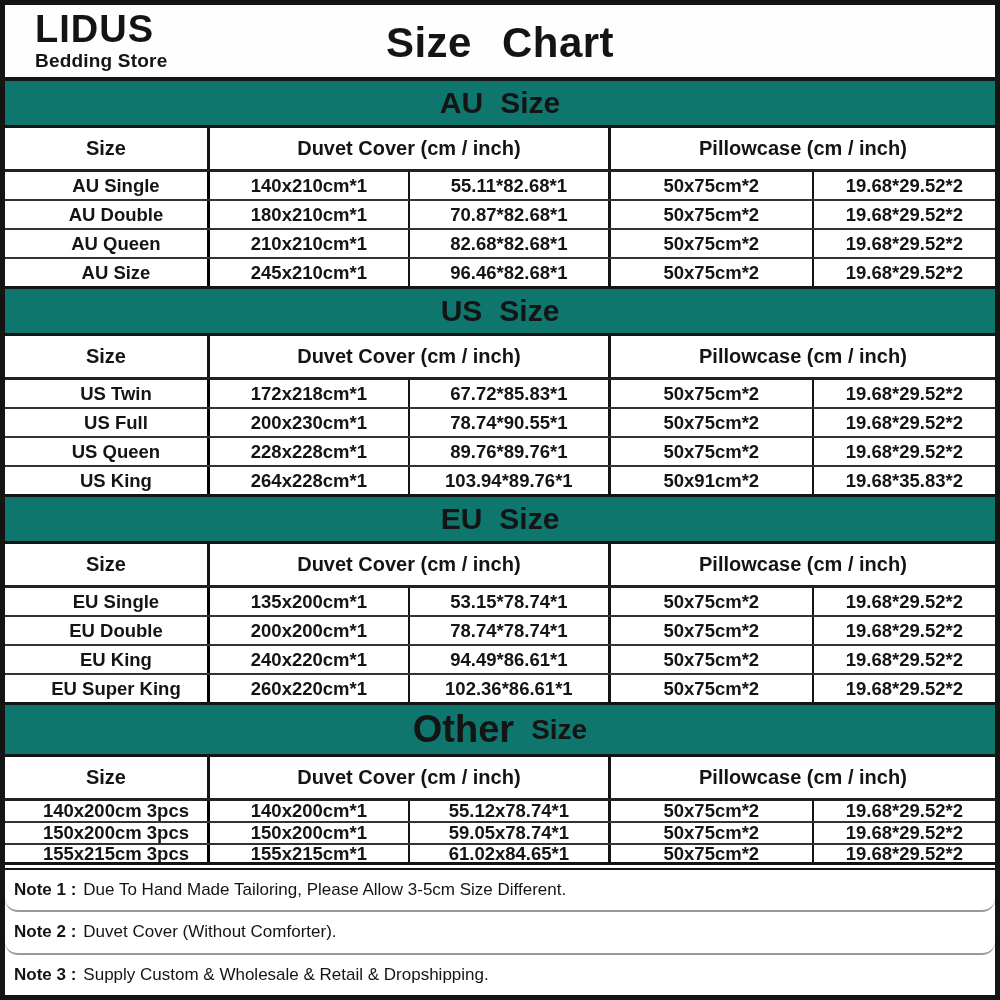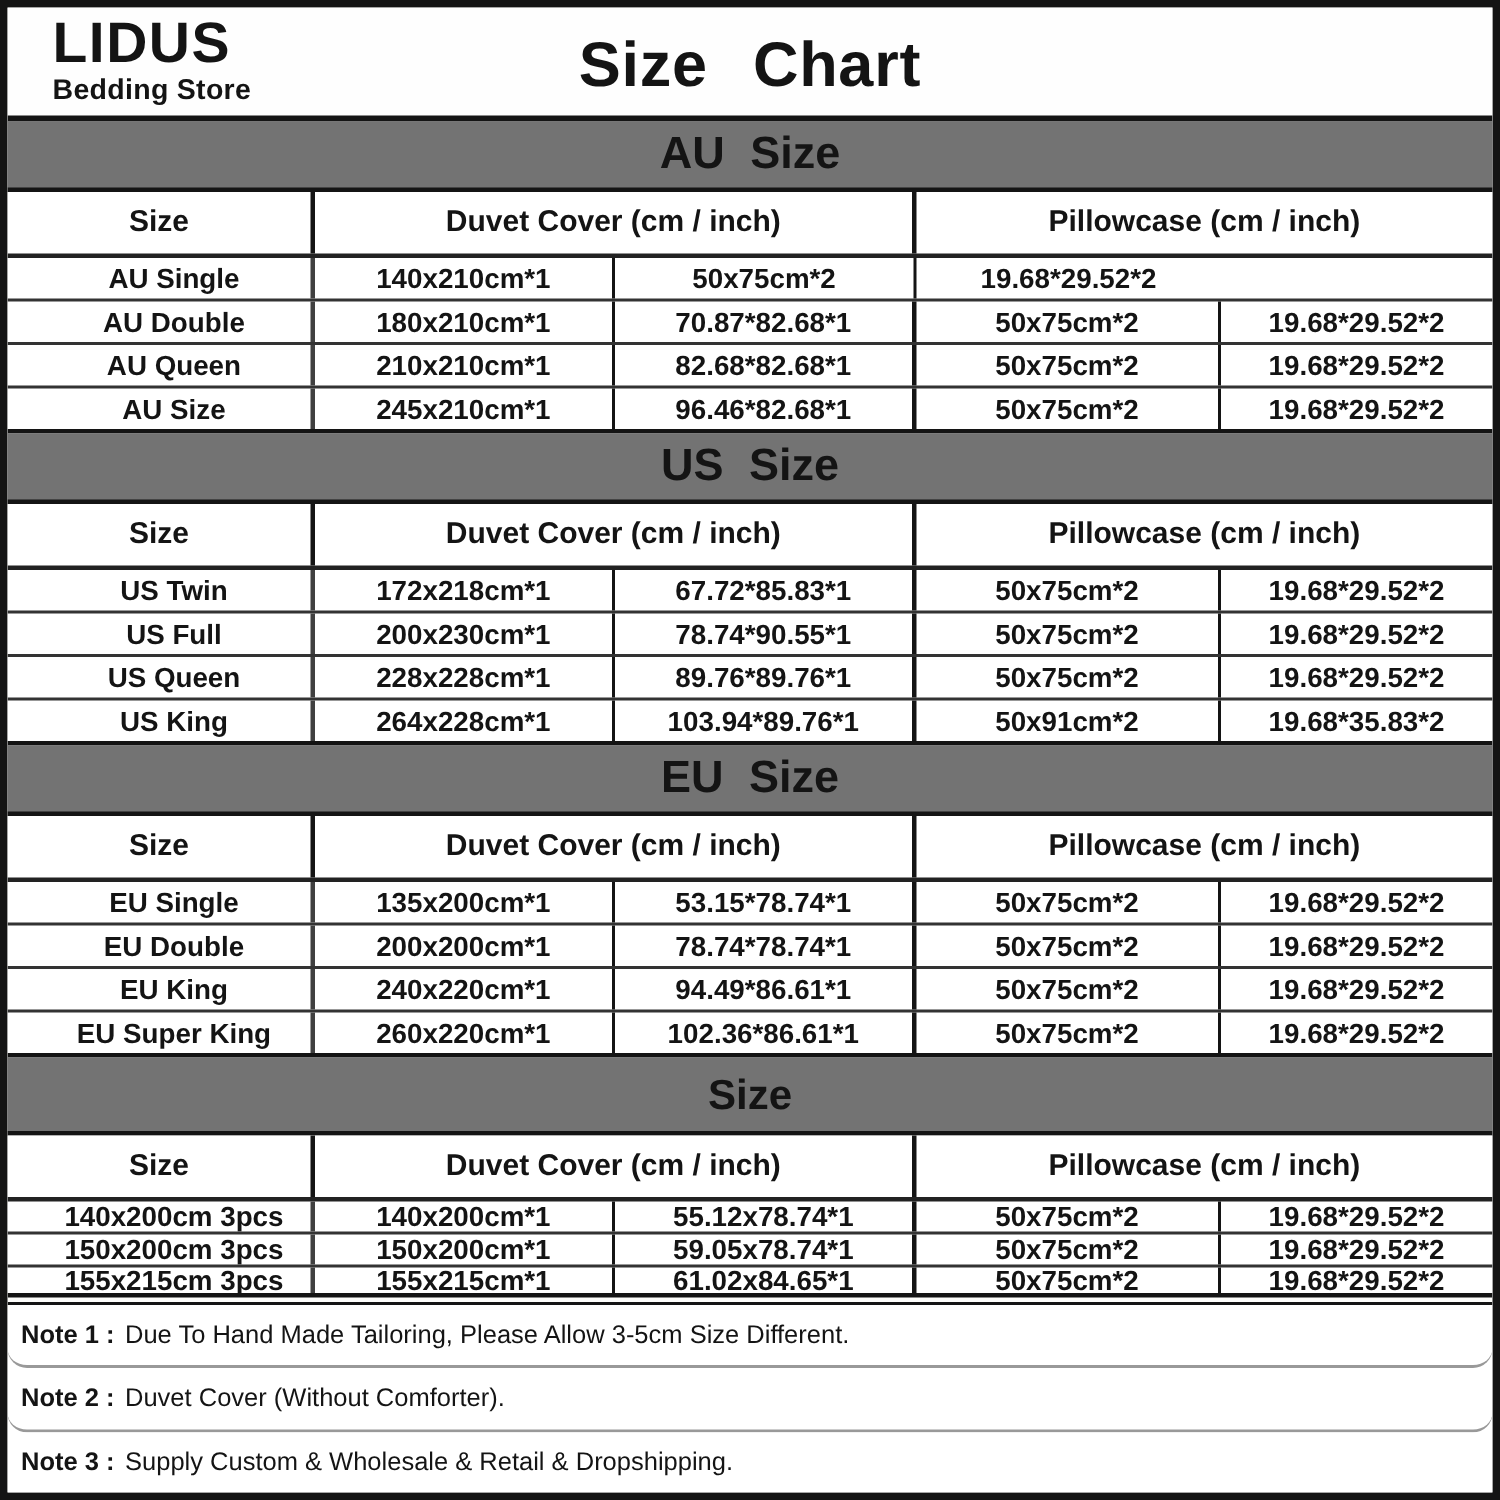--- a/index.html
+++ b/index.html
@@ -26,21 +26,21 @@
   .brand-tagline { font-size: 19px; font-weight: 700; margin-top: 3px; letter-spacing: 0.2px; }
   .page-title {
     position: absolute; left: 0; right: 0; top: 14px;
     text-align: center; font-size: 42px; font-weight: 700; letter-spacing: 0.5px;
   }
   .page-title .t1 { margin-right: 30px; }
 
   
   .band {
     height: 47px; flex: 0 0 47px;
-    background: #737373;
+    background: #0f766e;
     border-bottom: 3px solid #141414;
     display: flex; align-items: center; justify-content: center;
     gap: 17px;
   }
   .band .bw1, .band .bw2 { font-weight: 700; font-size: 30px; }
   .band.band-other { height: 52px; flex: 0 0 52px; }
   .band.band-other .bw1 { font-size: 38px; }
   .band.band-other .bw2 { font-size: 28px; }
 
   
@@ -60,21 +60,21 @@
     border-bottom: 3px solid #222222 !important;
   }
   .th, .td {
     display: flex; align-items: center; justify-content: center;
     font-weight: 700; overflow: hidden; white-space: nowrap;
   }
   .th { font-size: 20px; }
   .td { font-size: 18.5px; }
   .h0 { border-right: 3px solid #141414; }
   .h1 { border-right: 3px solid #141414; }
-  .c0 { border-right: 3px solid #404040; padding-left: 20px; }
+  .c0 { border-right: 3px solid #000000; padding-left: 20px; }
   .c1 { border-right: 2px solid #141414; }
   .c2 { border-right: 3px solid #141414; }
   .c3 { border-right: 2px solid #141414; }
 
   
   .notes {
     flex: 1 1 auto;
     margin-top: 3px;
     border-top: 2.5px solid #141414;
     display: flex; flex-direction: column;
@@ -114,20 +114,21 @@
     </div>
     <div class="tbl">
       <div class="tr th-row">
         <div class="th h0">Size</div>
         <div class="th h1">Duvet Cover (cm / inch)</div>
         <div class="th h2">Pillowcase (cm / inch)</div>
       </div>
       <div class="tr">
         <div class="td c0">AU Single</div>
         <div class="td c1">140x210cm*1</div>
+        <div class="td c2">55.11*82.68*1</div>
         <div class="td c3">50x75cm*2</div>
         <div class="td c4">19.68*29.52*2</div>
       </div>
       <div class="tr">
         <div class="td c0">AU Double</div>
         <div class="td c1">180x210cm*1</div>
         <div class="td c2">70.87*82.68*1</div>
         <div class="td c3">50x75cm*2</div>
         <div class="td c4">19.68*29.52*2</div>
       </div>
@@ -227,20 +228,21 @@
         <div class="td c1">260x220cm*1</div>
         <div class="td c2">102.36*86.61*1</div>
         <div class="td c3">50x75cm*2</div>
         <div class="td c4">19.68*29.52*2</div>
       </div>
     </div>
   </section>
 
   <section>
     <div class="band band-other">
+      <span class="bw1">Other</span>
       <span class="bw2">Size</span>
     </div>
     <div class="tbl tbl-other">
       <div class="tr th-row">
         <div class="th h0">Size</div>
         <div class="th h1">Duvet Cover (cm / inch)</div>
         <div class="th h2">Pillowcase (cm / inch)</div>
       </div>
       <div class="tr">
         <div class="td c0">140x200cm 3pcs</div>

